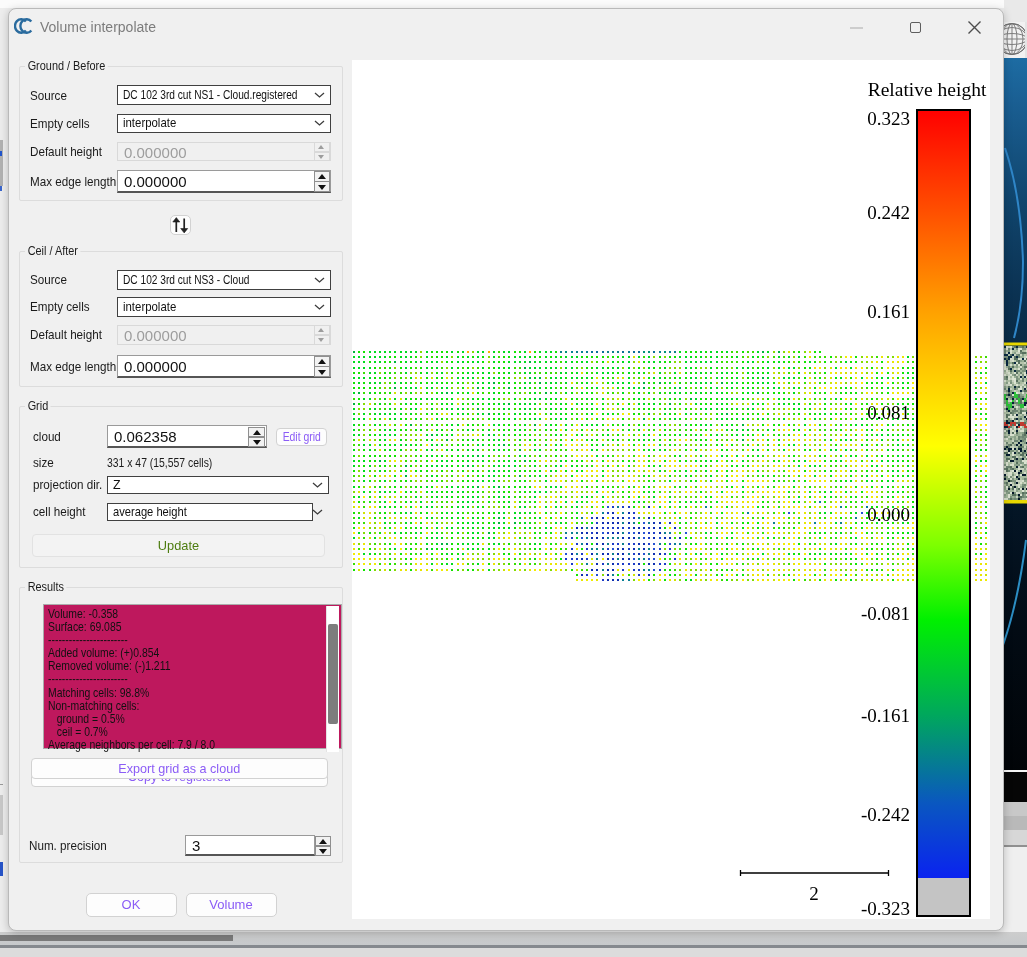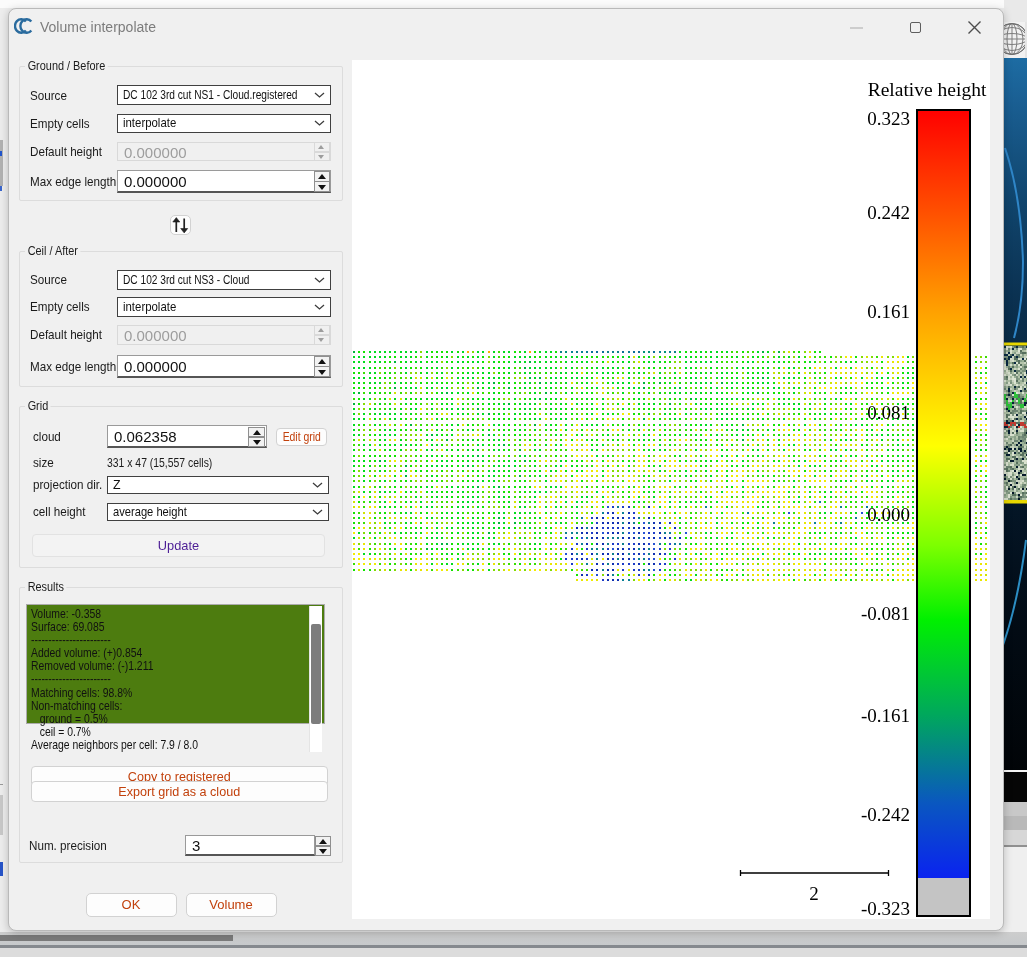--- a/index.html
+++ b/index.html
@@ -2,21 +2,21 @@
 <html><head>
 <meta charset="utf-8">
 <style>
 * { margin:0; padding:0; box-sizing:border-box; }
 html,body { width:1027px; height:957px; overflow:hidden; }
 body { font-family:"Liberation Sans", sans-serif; background:#ededed; position:relative; }
 .abs { position:absolute; }
 .lbl { position:absolute; font-size:12.4px; color:#1b1b1b; white-space:nowrap; transform:scaleX(.94); transform-origin:left top; }
 .combo { background:#fff; border:1px solid #404040; position:absolute; overflow:hidden; }
 .combo .tx { position:absolute; left:5px; top:50%; font-size:12.4px; color:#111; white-space:nowrap; transform:translateY(-50%) scaleX(.82); transform-origin:left center; }
-.btn { position:absolute; background:#fdfdfd; border:1px solid #d2d2d2; border-radius:4px; text-align:center; font-size:12.6px; color:#c2410c; }
+.btn { position:absolute; background:#fdfdfd; border:1px solid #d2d2d2; border-radius:4px; text-align:center; font-size:12.6px; color:#8b5cf6; }
 .grp { position:absolute; border:1px solid #dcdcdc; border-radius:2px; }
 .grp .cap { position:absolute; top:-8px; left:5px; background:#f0f0f0; padding:0 3px; font-size:12.4px; color:#1b1b1b; white-space:nowrap; transform:scaleX(.88); transform-origin:left top; }
 .val { position:absolute; left:6px; top:50%; transform:translateY(-50%); font-size:15px; color:#111; }
 .spinfield { position:absolute; border:1px solid #9a9a9a; border-bottom:2px solid #555; background:#fff; }
 .spincell { position:absolute; border:1px solid #8f8f8f; background:#f2f2f2; }
 .spincell.dis { border-color:#d9d9d9; background:#f0f0f0; }
 .up { position:absolute; width:0; height:0; border-left:4.5px solid transparent; border-right:4.5px solid transparent; border-bottom:5px solid #111; }
 .dn { position:absolute; width:0; height:0; border-left:4.5px solid transparent; border-right:4.5px solid transparent; border-top:5px solid #111; }
 .up.dis { border-bottom-color:#9d9d9d; border-left-width:3.5px; border-right-width:3.5px; border-bottom-width:4px; }
 .dn.dis { border-top-color:#9d9d9d; border-left-width:3.5px; border-right-width:3.5px; border-top-width:4px; }
@@ -1046,48 +1046,48 @@
 <div class="lbl" style="left:33px;top:456px;">size</div>
 <div class="lbl" style="left:107px;top:456px;transform:scaleX(.84);">331 x 47 (15,557 cells)</div>
 <div class="lbl" style="left:33px;top:478px;">projection dir.</div>
 <div class="combo" style="left:107px;top:476px;width:222px;height:17.5px;">
   <div class="tx" style="transform:translateY(-50%);">Z</div>
 </div>
 <svg class="abs" style="left:312px;top:482px;" width="11" height="6" viewBox="0 0 11 6">
     <path d="M1 1 L5.5 5 L10 1" stroke="#3c3c3c" stroke-width="1.3" fill="none"></path>
   </svg>
 <div class="lbl" style="left:33px;top:505px;">cell height</div>
-<div class="combo" style="left:107px;top:503px;width:222px;height:17.5px;">
+<div class="combo" style="left:107px;top:503px;width:206px;height:17.5px;">
   <div class="tx" style="transform:translateY(-50%) scaleX(.9);">average height</div>
 </div>
 <svg class="abs" style="left:312px;top:509px;" width="11" height="6" viewBox="0 0 11 6">
     <path d="M1 1 L5.5 5 L10 1" stroke="#3c3c3c" stroke-width="1.3" fill="none"></path>
   </svg>
-<div class="abs" style="left:32px;top:534px;width:293px;height:22.5px;background:#f3f3f3;border:1px solid #e2e2e2;border-radius:4px;text-align:center;line-height:21px;font-size:12.8px;color:#4c1d95;">Update</div>
+<div class="abs" style="left:32px;top:534px;width:293px;height:22.5px;background:#f3f3f3;border:1px solid #e2e2e2;border-radius:4px;text-align:center;line-height:21px;font-size:12.8px;color:#4d7c0f;">Update</div>
 
 <div class="grp" style="left:18.5px;top:586.5px;width:324px;height:276.5px;">
   <div class="cap">Results</div>
 </div>
-<div class="abs" style="left:26px;top:604px;width:298.5px;height:120px;background:#4d7c0f;border:1px solid #ababab;font-size:12.4px;color:#111;">
+<div class="abs" style="left:43px;top:604px;width:298.5px;height:145px;background:#be185d;border:1px solid #ababab;font-size:12.4px;color:#111;">
   <div style="position:absolute;left:4px;top:3px;line-height:13.1px;white-space:pre;transform:scaleX(.84);transform-origin:left top;">Volume: -0.358
 Surface: 69.085
 -----------------------
 Added volume: (+)0.854
 Removed volume: (-)1.211
 -----------------------
 Matching cells: 98.8%
 Non-matching cells:
    ground = 0.5%
    ceil = 0.7%
 Average neighbors per cell: 7.9 / 8.0</div>
   <div style="position:absolute;right:1.5px;top:0.5px;width:13px;height:146px;background:#fff;border-left:1px solid #e4e4e4;"></div>
   <div style="position:absolute;right:3px;top:19px;width:10px;height:100px;background:#7d7d7d;border-radius:2px;"></div>
 </div>
 <div class="btn" style="left:30.5px;top:765.5px;width:297.5px;height:21px;line-height:20px;">Copy to registered</div>
-<div class="btn" style="left:30.5px;top:781px;width:297.5px;height:21px;line-height:20px;">Export grid as a cloud</div>
+<div class="btn" style="left:30.5px;top:758px;width:297.5px;height:21px;line-height:20px;">Export grid as a cloud</div>
 <div class="lbl" style="left:29px;top:839px;">Num. precision</div>
 <div class="spinfield" style="left:185px;top:835px;width:130px;height:21px;">
   <div class="val">3</div>
 </div>
 <div class="spincell" style="left:314.5px;top:835.5px;width:16.5px;height:10px;"></div>
 <div class="spincell" style="left:314.5px;top:845.5px;width:16.5px;height:10px;"></div>
 <div class="up" style="left:319px;top:838.5px;"></div>
 <div class="dn" style="left:319px;top:849px;"></div>
 
 <div class="btn" style="left:85.5px;top:893px;width:91px;height:24px;line-height:22px;border-radius:5px;font-size:13px;">OK</div>

